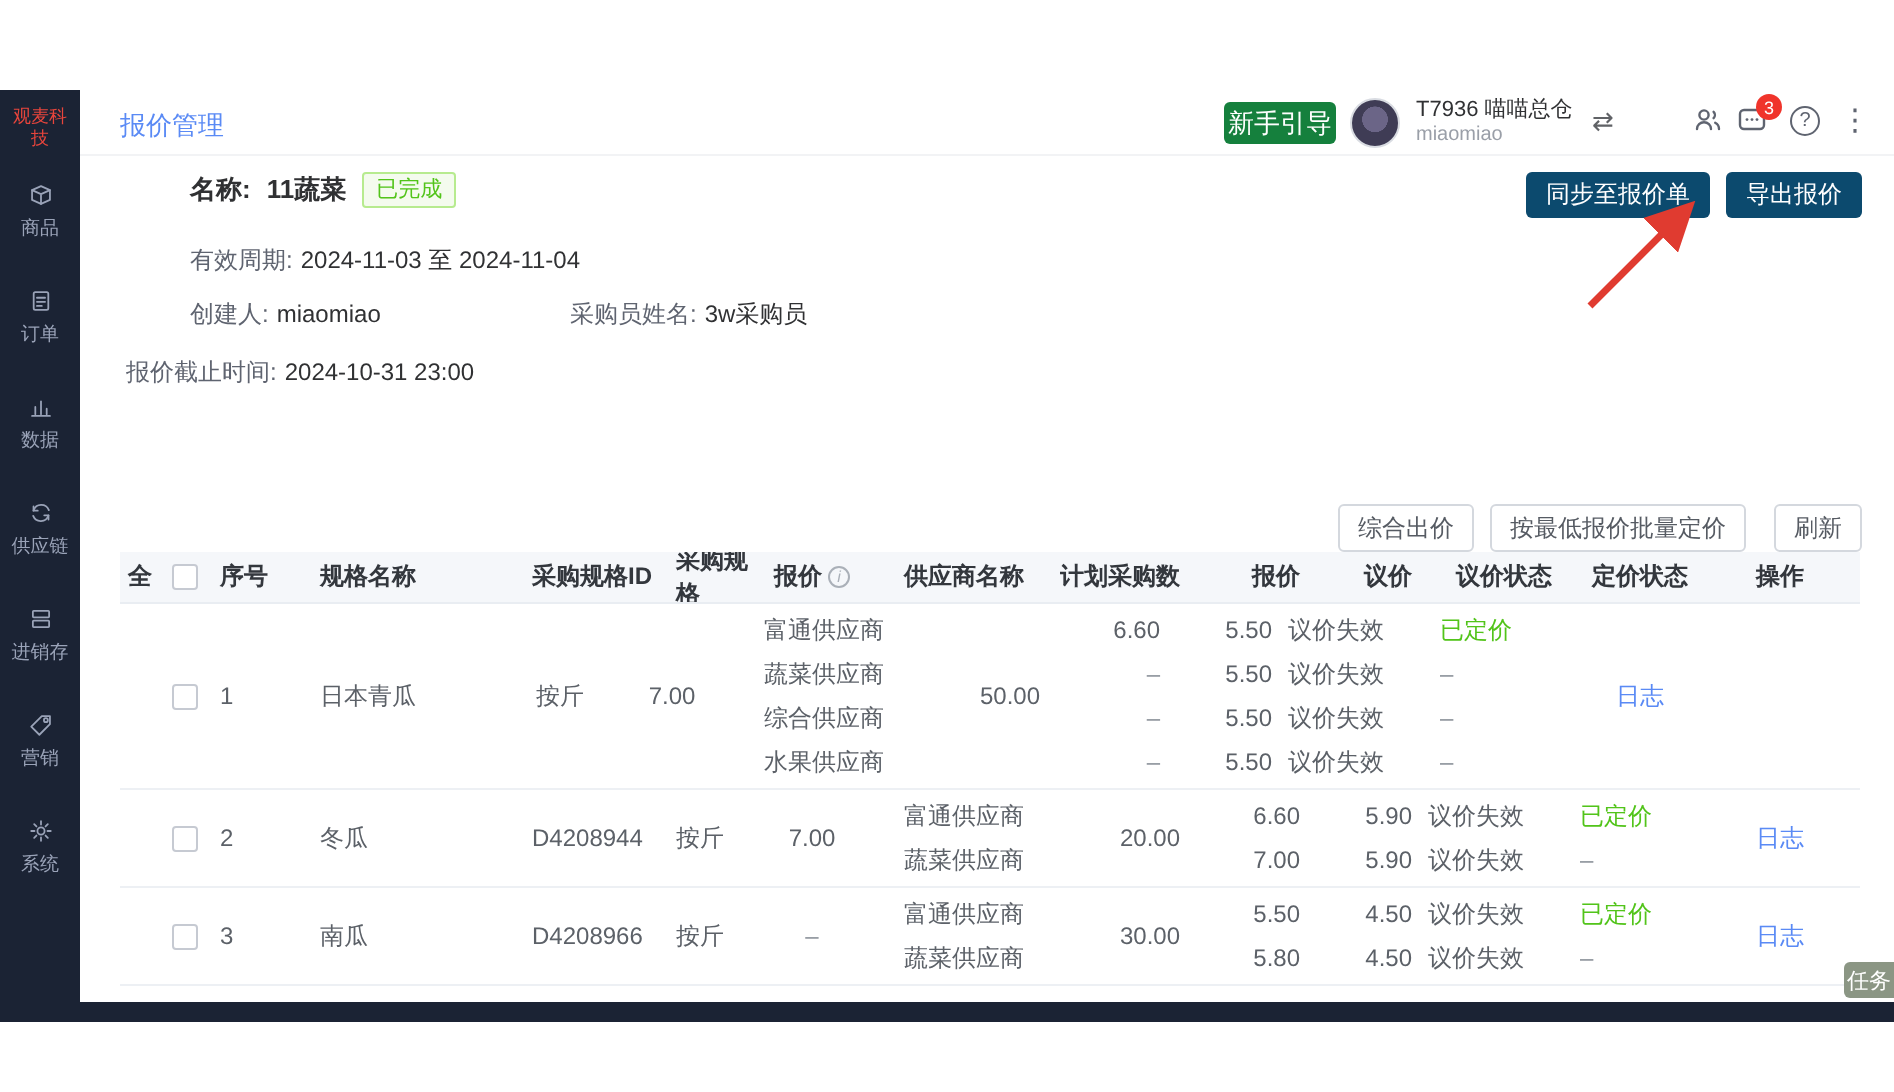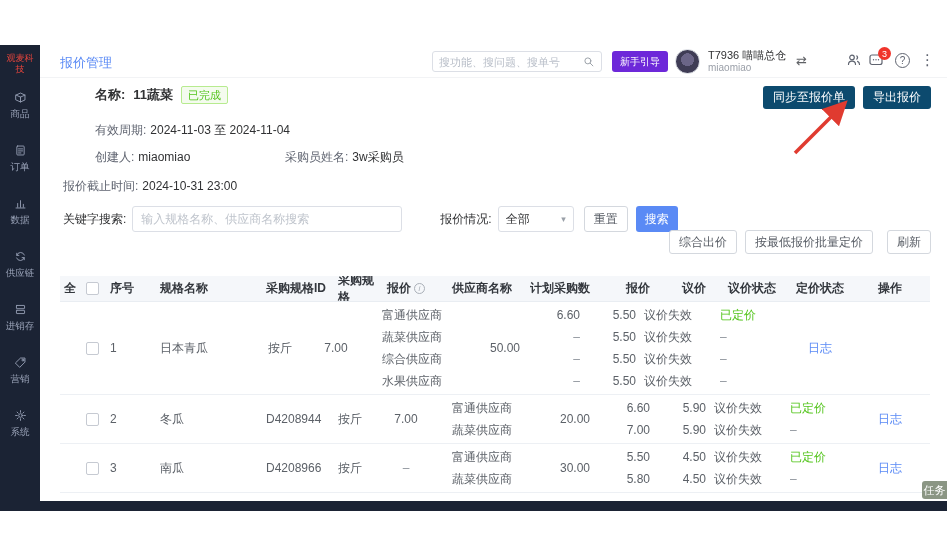--- a/index.html
+++ b/index.html
@@ -14,21 +14,21 @@
   .nav-item svg{width:15px;height:15px;stroke:#9aa3b8;fill:none;stroke-width:1.1;stroke-linecap:round;stroke-linejoin:round}
   .nav-label{white-space:nowrap;transform:scale(.95)}
 
   
   .topbar{position:absolute;left:40px;top:45px;width:907px;height:33px;background:#fff;border-bottom:1px solid #f2f3f5}
   .page-title{position:absolute;left:20px;top:9px;color:#5a8af5;font-size:13px}
   .search-wrap{position:absolute;left:392px;top:6px;width:170px;height:21px;border:1px solid #dcdfe6;border-radius:3px;display:flex;align-items:center;padding:0 6px;background:#fff}
   .search-wrap input{border:none;outline:none;flex:1;font-size:11px;color:#333;min-width:0;background:transparent}
   .search-wrap input::placeholder{color:#b8bec8}
   .search-wrap svg{width:12px;height:12px;stroke:#9aa0a8;fill:none;stroke-width:1.3;stroke-linecap:round}
-  .guide-btn{position:absolute;left:572px;top:6px;width:56px;height:21px;background:#6d28d9;color:#fff;font-size:10px;border:none;border-radius:3px;display:flex;align-items:center;justify-content:center;cursor:pointer}
+  .guide-btn{position:absolute;left:572px;top:6px;width:56px;height:21px;background:#15803d;color:#fff;font-size:13px;border:none;border-radius:3px;display:flex;align-items:center;justify-content:center;cursor:pointer}
   .avatar{position:absolute;left:635px;top:4px;width:25px;height:25px;border-radius:50%;background:radial-gradient(circle at 50% 42%,#6b6587 0 36%,#3f3c55 37%);border:1px solid #d9dce2}
   .user-block{position:absolute;left:668px;top:4px;line-height:12px}
   .user-name{font-size:11px;color:#303133;white-space:nowrap}
   .user-sub{font-size:10px;color:#9a9fa8;margin-top:1px}
   .swap-icon{position:absolute;left:756px;top:8px;color:#606266;font-size:13px;cursor:pointer}
   .hicon{position:absolute;top:7px;color:#5f6470;cursor:pointer}
   .hicon svg{width:16px;height:16px;stroke:#5f6470;fill:none;stroke-width:1.2;stroke-linecap:round;stroke-linejoin:round}
   .msg-wrap{position:absolute;left:828px;top:7px;cursor:pointer}
   .msg-wrap svg{width:16px;height:16px;stroke:#5f6470;fill:none;stroke-width:1.2}
   .badge{position:absolute;top:-5px;right:-7px;min-width:13px;height:13px;background:#f0342b;color:#fff;font-size:9px;border-radius:7px;display:flex;align-items:center;justify-content:center;padding:0 3px}
@@ -49,21 +49,21 @@
   .kw-label,.qs-label{font-size:12px;color:#303133;white-space:nowrap}
   .kw-input{width:270px;height:26px;border:1px solid #dcdfe6;border-radius:3px;font-size:12px;padding:0 8px;color:#333;outline:none;margin-left:6px}
   .kw-input::placeholder{color:#bfc4cc}
   .qs-label{margin-left:38px}
   .select{margin-left:6px;width:76px;height:26px;border:1px solid #dcdfe6;border-radius:3px;display:flex;align-items:center;justify-content:space-between;padding:0 7px;font-size:12px;color:#303133;cursor:pointer;background:#fff}
   .select .chev{color:#9aa0a8;font-size:9px}
   .btn-plain{height:26px;padding:0 9px;background:#fff;border:1px solid #d4d8de;border-radius:3px;font-size:12px;color:#565b63;display:flex;align-items:center;cursor:pointer}
   .reset-btn{margin-left:10px}
   .search-btn{margin-left:8px;height:26px;padding:0 9px;background:#5a8af5;border:none;border-radius:3px;font-size:12px;color:#fff;display:flex;align-items:center;cursor:pointer}
 
-  .toolbar{position:absolute;right:16px;top:152px;display:flex;gap:8px;align-items:center}
+  .toolbar{position:absolute;right:16px;top:174px;display:flex;gap:8px;align-items:center}
   .toolbar .btn-plain{height:24px}
   .refresh-btn{margin-left:6px}
 
   
   .table{position:absolute;left:20px;top:198px;width:870px;font-size:12px;color:#5c6168}
   .thead{display:flex;height:26px;background:#f5f7fa;border-bottom:1px solid #e9edf2;font-weight:700;color:#33373d}
   .tgroup{display:flex;border-bottom:1px solid #edf0f4;padding:2px 0}
   .col{flex:0 0 auto;display:flex;align-items:center;overflow:hidden}
   .c-pin{width:20px;justify-content:center}
   .c-cb{width:24px;justify-content:center}
@@ -152,27 +152,20 @@
             <path d="M8 2v2M8 12v2M2 8h2M12 8h2M3.8 3.8l1.4 1.4M10.8 10.8l1.4 1.4M12.2 3.8l-1.4 1.4M5.2 10.8l-1.4 1.4"></path>
           </svg>
         <span class="nav-label">系统</span>
       </div>
     </div>
   </div>
 
   <div class="topbar">
     <span class="page-title">报价管理</span>
 
-    <div class="search-wrap">
-      <input type="text" placeholder="搜功能、搜问题、搜单号" style="">
-      <svg viewBox="0 0 16 16">
-          <circle cx="6.5" cy="6.5" r="4"></circle>
-          <path d="M9.6 9.6l3.6 3.6"></path>
-        </svg>
-    </div>
 
     <button class="guide-btn">新手引导</button>
 
     <div class="avatar"></div>
     <div class="user-block">
       <div class="user-name">T7936 喵喵总仓</div>
       <div class="user-sub">miaomiao</div>
     </div>
 
     <span class="swap-icon">⇄</span>
@@ -218,31 +211,20 @@
     <div class="field" style="left:55px;top:71px">
       <span class="lbl">创建人:</span><span>miaomiao</span>
     </div>
     <div class="field" style="left:245px;top:71px">
       <span class="lbl">采购员姓名:</span><span>3w采购员</span>
     </div>
     <div class="field" style="left:23px;top:100px">
       <span class="lbl">报价截止时间:</span><span>2024-10-31 23:00</span>
     </div>
 
-    <div class="filter-row">
-      <span class="kw-label">关键字搜索:</span>
-      <input class="kw-input" type="text" placeholder="输入规格名称、供应商名称搜索" style="">
-      <span class="qs-label">报价情况:</span>
-      <div class="select">
-        <span>全部</span>
-        <span class="chev">▾</span>
-      </div>
-      <button class="btn-plain reset-btn">重置</button>
-      <button class="search-btn">搜索</button>
-    </div>
 
     <div class="toolbar">
       <button class="btn-plain">综合出价</button>
       <button class="btn-plain">按最低报价批量定价</button>
       <button class="btn-plain refresh-btn">刷新</button>
     </div>
 
     <div class="table">
       <div class="thead">
         <div class="col c-pin">全</div>

